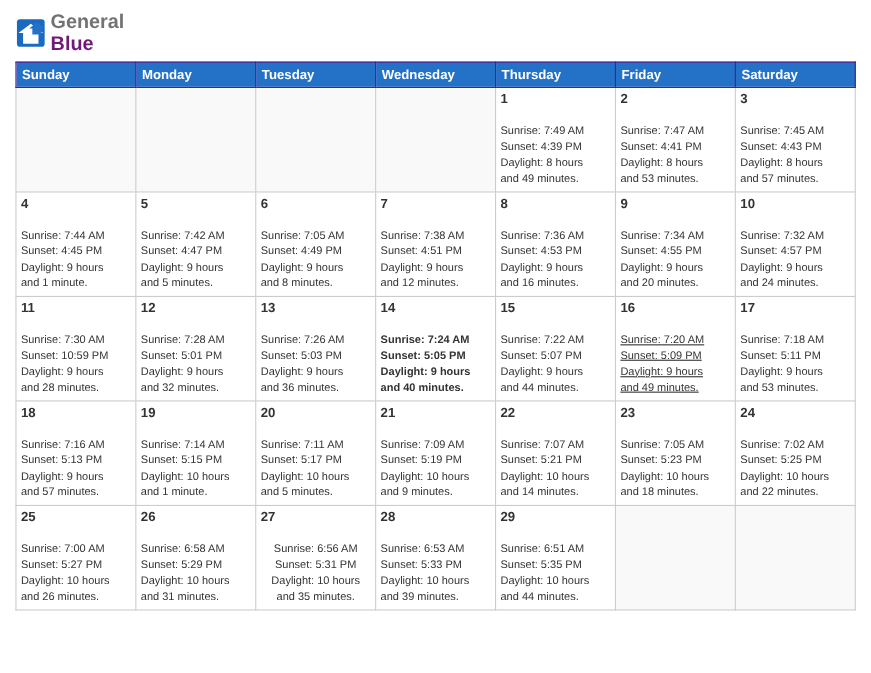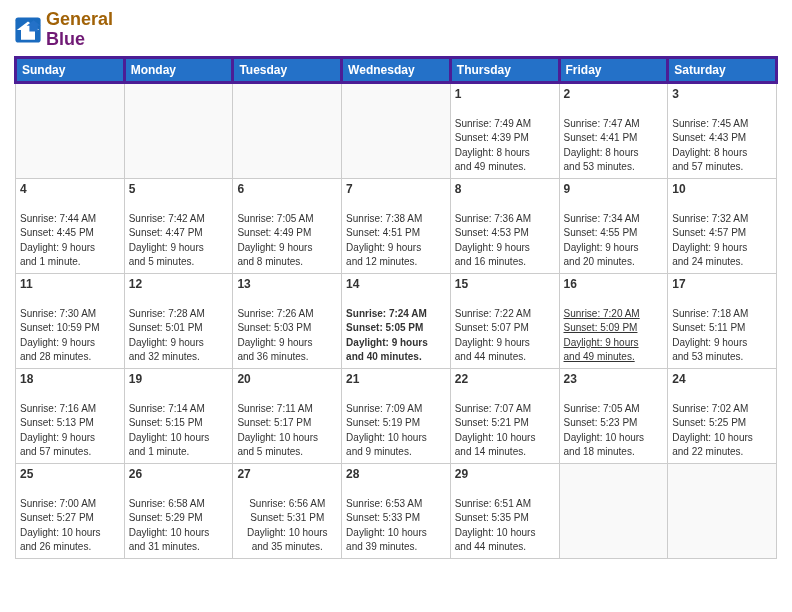--- a/index.html
+++ b/index.html
@@ -56,21 +56,21 @@
       width: 100%;
       border-collapse: collapse;
       font-size: 10.5px;
     }
     .calendar th {
       background-color: #2471c8;
       color: #fff;
       text-align: left;
       padding: 4px 5px;
       font-size: 12px;
-      border: 3px solid #4c1d95;
+      border: 1px solid #4c1d95;
     }
     .calendar td {
       border: 1px solid #ccc;
       vertical-align: top;
       padding: 3px 4px;
       width: calc(100% / 7);
       height: 80px;
       background: #fff;
     }
     .calendar td.empty {
@@ -95,21 +95,21 @@
 
 <div class="page">
   <div class="header">
     <div class="logo">
       <svg class="logo-icon" viewBox="0 0 40 40">
         <rect x="2" y="2" width="36" height="36" rx="4" fill="#1a6bbf"></rect>
         <polygon points="20,8 36,20 30,20 30,34 10,34 10,20 4,20" fill="white"></polygon>
         <polygon points="28,6 38,14 34,14 34,22 22,22 22,14 18,14" fill="#2471c8"></polygon>
       </svg>
       <div class="logo-text">
-          <div style="font-size:18px;font-weight:bold;color:#333;"><span style="color:#a16207;">General</span></div>
+          <div style="font-size:18px;font-weight:bold;color:#333;"><span style="color:#737373;">General</span></div>
           <div style="font-size:18px;font-weight:bold;color:#701a75;">Blue</div>
         </div>
     </div>
     <div class="title-block">
       <div class="month-title"></div>
       <div class="location"></div>
     </div>
   </div>
 
   <table class="calendar">

